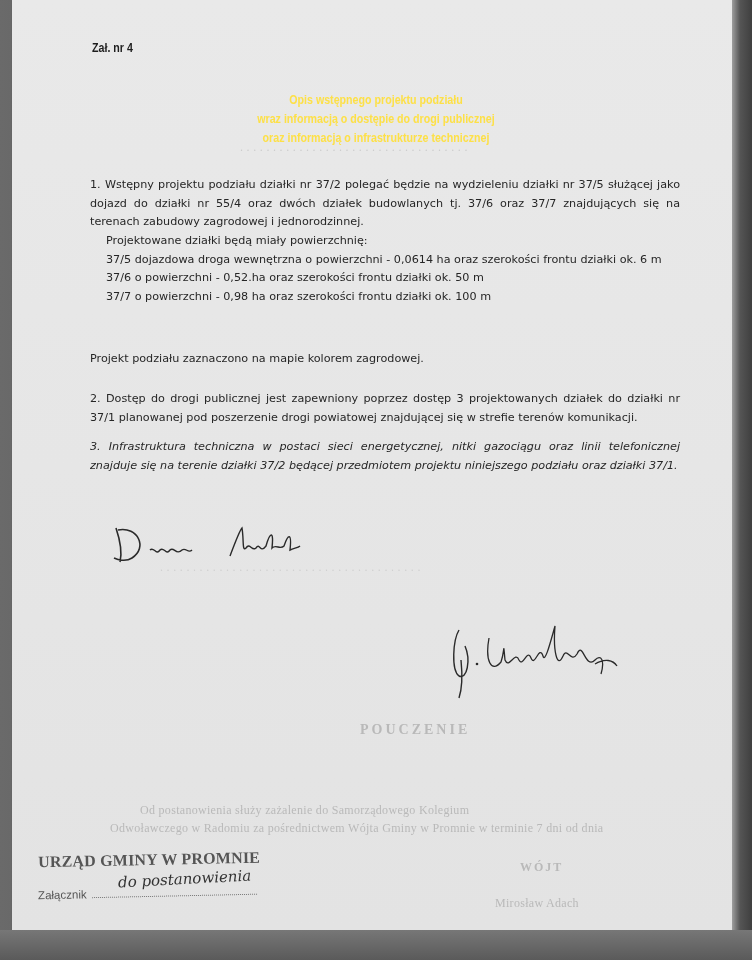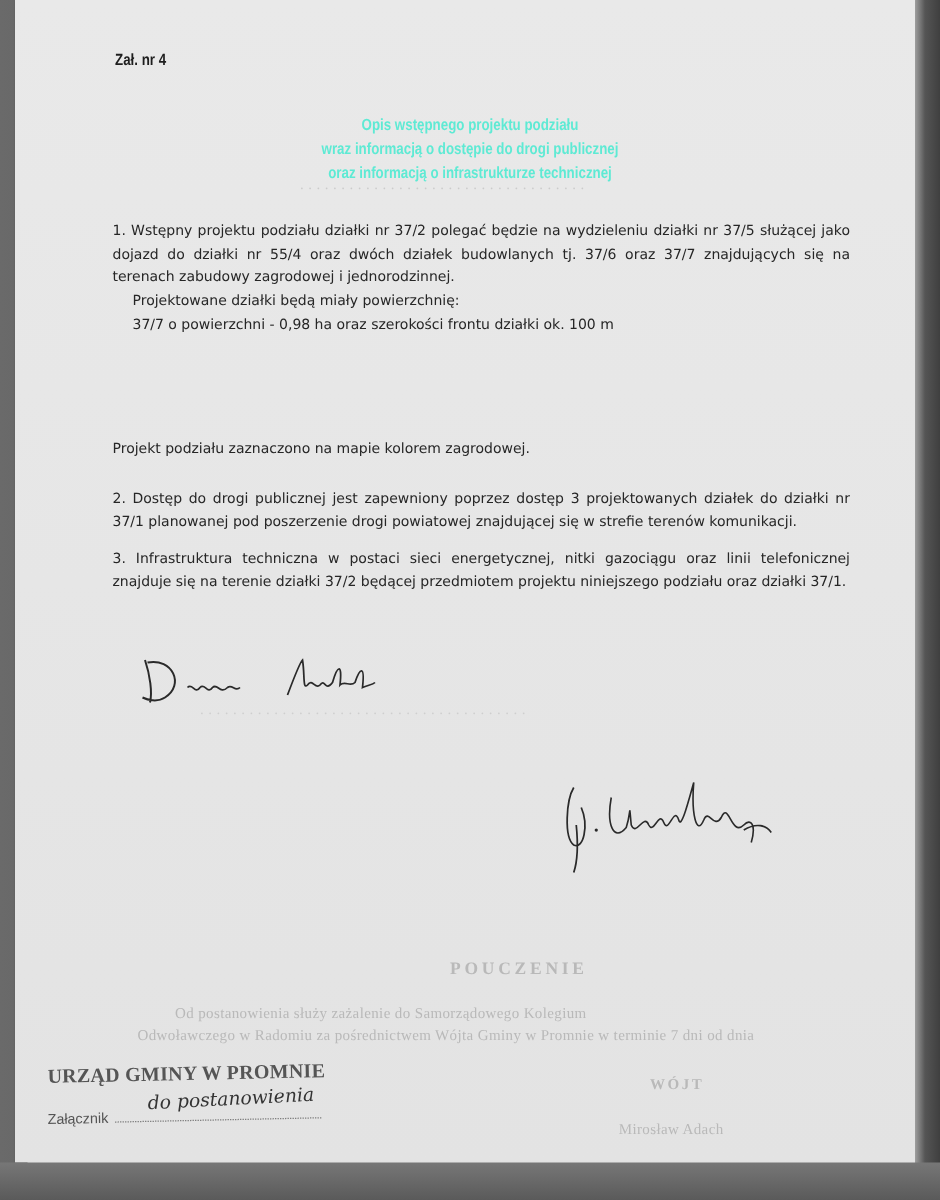--- a/index.html
+++ b/index.html
@@ -37,21 +37,21 @@
   }
   .label-top {
     position: absolute; left: 92px; top: 40px;
     font-family: "Liberation Sans", "DejaVu Sans", sans-serif;
     font-weight: bold; font-size: 13px; color: #1e1e1e;
     transform: scaleX(0.82); transform-origin: left;
   }
   .title {
     position: absolute; left: 0; width: 752px; top: 90px;
     text-align: center; font-family: "Liberation Sans", "DejaVu Sans", sans-serif;
-    font-weight: bold; font-size: 13px; line-height: 19px; color: #5eead4;
+    font-weight: bold; font-size: 13px; line-height: 19px; color: #fde047;
   }
   .title div { transform: scaleX(0.82); }
   .body-text {
     position: absolute; left: 90px; width: 590px;
     font-family: "DejaVu Sans", sans-serif; font-size: 11.2px; line-height: 18.6px;
     color: #262626;
   }
   .justify { text-align: justify; }
   .sig {
     position: absolute;
@@ -78,47 +78,49 @@
 </style>
 </head>
 <body>
 
 <div class="desk"></div>
 <div class="sheet-under"></div>
 <div class="sheet"></div>
 <div class="sheet-edge"></div>
 <div class="bottom-strip"></div>
 
-<div class="ghost" style="left:360px; top:768px; font-size:14px; font-weight:bold; letter-spacing:3px;">POUCZENIE</div>
+<div class="ghost" style="left:360px; top:722px; font-size:14px; font-weight:bold; letter-spacing:3px;">POUCZENIE</div>
 <div class="ghost" style="left:140px; top:803px;">Od postanowienia służy zażalenie do Samorządowego Kolegium</div>
 <div class="ghost" style="left:110px; top:821px;">Odwoławczego w Radomiu za pośrednictwem Wójta Gminy w Promnie w terminie 7 dni od dnia</div>
 <div class="ghost" style="left:520px; top:860px; font-weight:bold; letter-spacing:2px;">WÓJT</div>
 <div class="ghost" style="left:495px; top:896px;text-align:center;">Mirosław Adach</div>
 <div class="ghost" style="left:240px; top:140px; opacity:0.6;">. . . . . . . . . . . . . . . . . . . . . . . . . . . . . . . . . . .</div>
 <div class="ghost" style="left:160px; top:560px; opacity:0.5;">. . . . . . . . . . . . . . . . . . . . . . . . . . . . . . . . . . . . . . . .</div>
 
 <div class="label-top">Zał. nr 4</div>
 
 <div class="title">
   <div>Opis wstępnego projektu podziału</div>
   <div>wraz informacją o dostępie do drogi publicznej</div>
   <div>oraz informacją o infrastrukturze technicznej</div>
 </div>
 
 <div class="body-text justify" style="top:176px;">1. Wstępny projektu podziału działki nr 37/2 polegać będzie na wydzieleniu działki nr 37/5 służącej jako dojazd do działki nr 55/4 oraz dwóch działek budowlanych tj. 37/6 oraz 37/7 znajdujących się na terenach zabudowy zagrodowej i jednorodzinnej.</div>
 <div class="body-text" style="top:232px;margin-left:16px;">
   <div>Projektowane działki będą miały powierzchnię:</div>
+  <div>37/5 dojazdowa droga wewnętrzna o powierzchni - 0,0614 ha oraz szerokości frontu działki ok. 6 m</div>
+  <div>37/6 o powierzchni - 0,52.ha oraz szerokości frontu działki ok. 50  m</div>
   <div>37/7 o powierzchni - 0,98 ha oraz szerokości frontu działki ok. 100  m</div>
 </div>
 
 <div class="body-text" style="top:350px;">Projekt podziału zaznaczono na mapie kolorem zagrodowej.</div>
 
 <div class="body-text justify" style="top:390px;">2. Dostęp do drogi publicznej jest zapewniony poprzez dostęp 3 projektowanych działek do działki nr 37/1 planowanej pod poszerzenie drogi powiatowej znajdującej się w strefie terenów komunikacji.</div>
 
-<div class="body-text justify" style="top:438px;">3. Infrastruktura techniczna w postaci sieci energetycznej, nitki gazociągu oraz linii telefonicznej znajduje się na terenie działki 37/2 będącej przedmiotem projektu niniejszego podziału oraz działki 37/1.</div>
+<div class="body-text justify" style="top:438px;font-style:italic;">3. Infrastruktura techniczna w postaci sieci energetycznej, nitki gazociągu oraz linii telefonicznej znajduje się na terenie działki 37/2 będącej przedmiotem projektu niniejszego podziału oraz działki 37/1.</div>
 
 <svg class="sig" style="left:110px; top:520px;" width="250" height="50">
   <path d="M6 8 C10 20, 12 34, 10 42 M8 10 C28 6, 38 28, 22 38 C16 42, 8 40, 4 38" fill="none" stroke="#2a2a2a" stroke-width="1.6"></path>
   <path d="M40 30 C44 26, 46 36, 50 30 C54 26, 56 36, 60 30 C64 26, 66 36, 72 30 C76 27, 78 34, 82 30" fill="none" stroke="#2a2a2a" stroke-width="1.4"></path>
   <path d="M120 36 C126 20, 130 10, 132 8 C134 20, 132 32, 136 28 C140 22, 142 32, 146 28 C150 22, 150 34, 156 26 C160 12, 164 10, 162 28 C166 24, 170 30, 174 26 C178 14, 182 12, 180 30 C184 28, 188 28, 190 26" fill="none" stroke="#2a2a2a" stroke-width="1.4"></path>
 </svg>
 <svg class="sig" style="left:445px; top:620px;" width="200" height="80">
   <path d="M14 10 C8 20, 6 50, 14 56 C22 60, 26 40, 20 26 M16 40 C18 60, 16 72, 14 78" fill="none" stroke="#2a2a2a" stroke-width="1.4"></path>
   <circle cx="32" cy="44" r="1.3" fill="#2a2a2a"></circle>
   <path d="M44 18 C40 40, 46 54, 56 42 C60 30, 58 20, 60 40 C64 50, 70 30, 74 40 C78 48, 82 28, 86 38 C90 48, 94 24, 98 36 C100 44, 106 20, 110 6 C108 30, 112 50, 118 36 C122 26, 126 44, 132 34 C138 20, 140 50, 150 40 C156 34, 160 40, 156 54 M150 44 C160 38, 168 40, 172 46" fill="none" stroke="#2a2a2a" stroke-width="1.3"></path>

